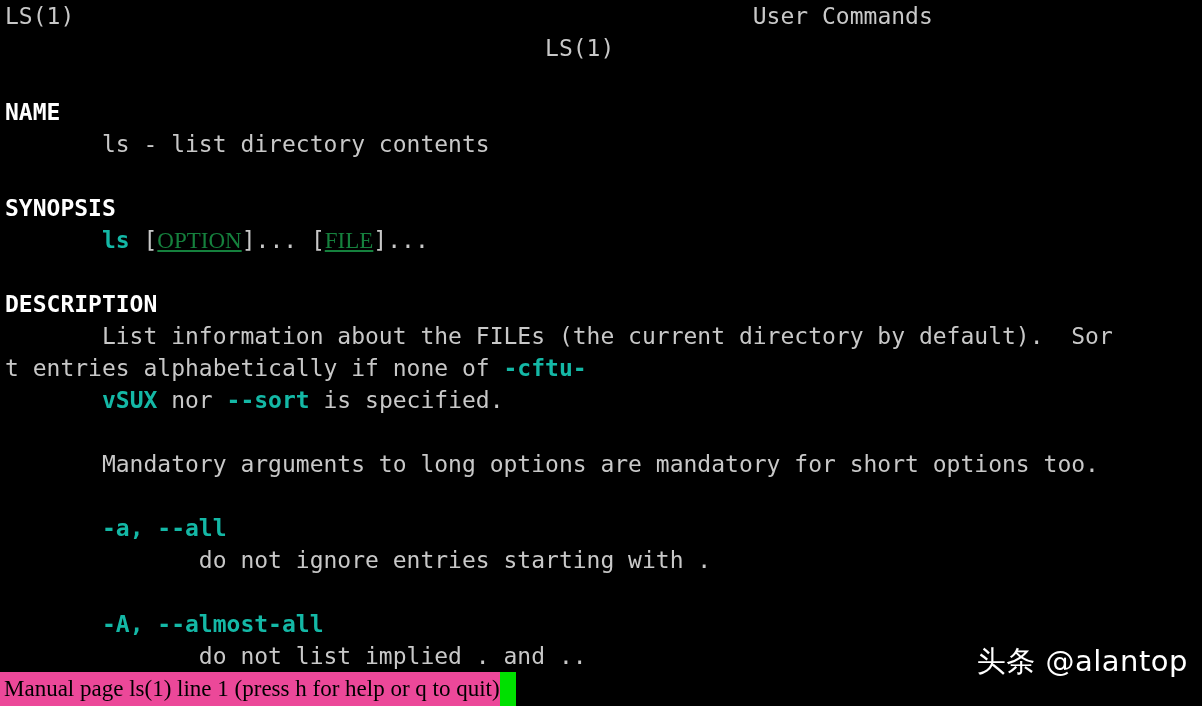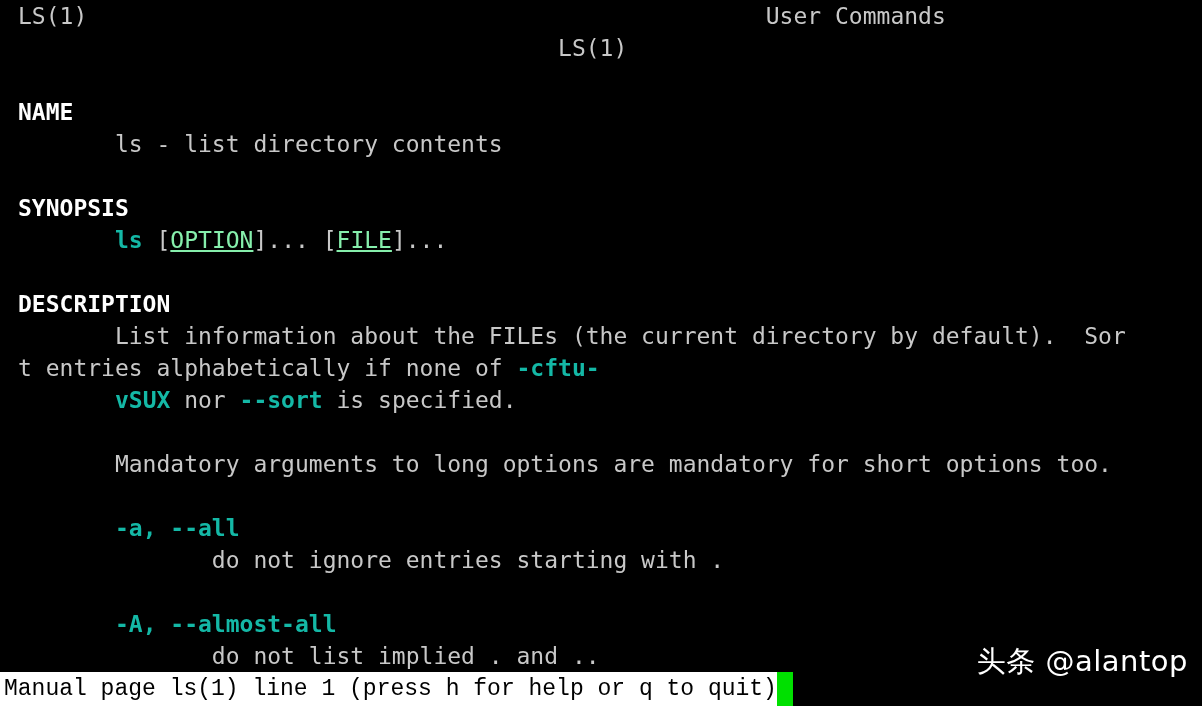--- a/index.html
+++ b/index.html
@@ -28,21 +28,21 @@
     line-height: 32px;
     letter-spacing: 0px;
     color: #c8c8c8;
     white-space: pre;
   }
 
   .line {
     height: 32px;
     white-space: pre;
     overflow: visible;
-    padding-left: 18px;
+    padding-left: 5px;
   }
 
   .blank { height: 32px; }
 
   
   .b {
     color: #14b8a6;
     font-weight: bold;
   }
 
@@ -50,38 +50,39 @@
   .head {
     color: #ffffff;
     font-weight: bold;
     margin-top: 48px;
   }
 
   
   .u {
     text-decoration: underline;
     text-underline-offset: 2px;
-    color: #86efac;
+    color: #15803d;
+    font-family: Liberation Serif, serif;
   }
 
   
   #statusbar {
     position: absolute;
     left: 0;
     top: 672px;
     width: 1202px;
     height: 34px;
     background: #000000;
     display: flex;
     align-items: stretch;
   }
   #statusbar-text {
-    background: #ffffff;
+    background: #ec4899;
     color: #000000;
-    font-family: Liberation Mono, monospace;
+    font-family: Liberation Serif, serif;
     font-size: 23px;
     line-height: 34px;
     height: 34px;
     white-space: pre;
     padding-left: 4px;
   }
   #statusbar-cursor {
     background: #00e000;
     width: 16px;
     height: 34px;

